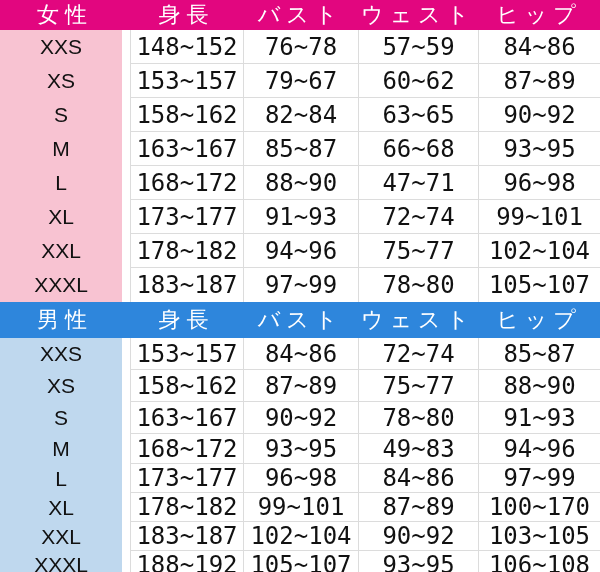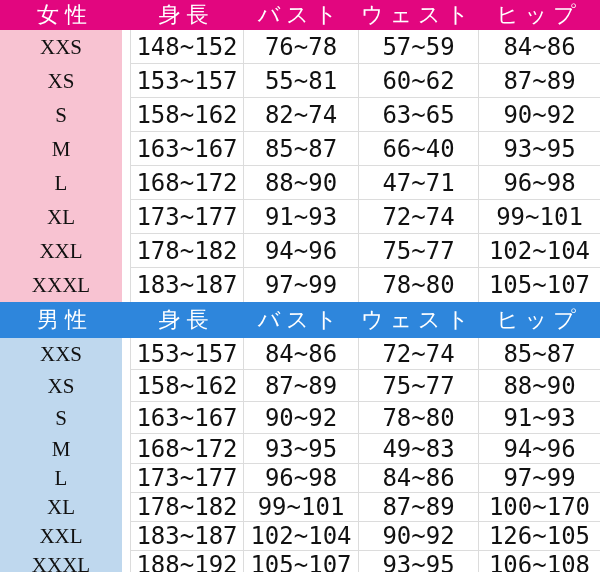--- a/index.html
+++ b/index.html
@@ -15,21 +15,21 @@
     color:#ffffff;font-weight:normal;font-size:22px;letter-spacing:6px;
     text-align:center;vertical-align:middle;padding:0;
   }
   tr.head-f{height:22px;background:#E2067F;margin-left:16px;}
   tr.head-m{height:36px;background:#2E86DC;}
   
   td{
     text-align:center;vertical-align:middle;padding:0;color:#111111;
   }
   td.lbl{
-    font-family:Liberation Serif, serif;
+    font-family:Liberation Sans, sans-serif;
     font-size:21px;border-right:8px solid #ffffff;
   }
   tr.f td.lbl{background:#F8C3D2;}
   tr.m td.lbl{background:#BFD8EE;}
   td.data{
     font-family:"DejaVu Sans Mono","Liberation Mono",monospace;
     font-size:24px;
     border-left:1px solid #DCDCDC;
     border-bottom:1px solid #DCDCDC;
     background:#ffffff;
@@ -66,36 +66,36 @@
       <tr class="f r0">
         <td class="lbl">XXS</td>
         <td class="data">148~152</td>
         <td class="data">76~78</td>
         <td class="data">57~59</td>
         <td class="data">84~86</td>
       </tr>
       <tr class="f r1">
         <td class="lbl">XS</td>
         <td class="data">153~157</td>
-        <td class="data">55~81</td>
+        <td class="data">79~67</td>
         <td class="data">60~62</td>
         <td class="data">87~89</td>
       </tr>
       <tr class="f r2">
         <td class="lbl">S</td>
         <td class="data">158~162</td>
-        <td class="data">82~74</td>
+        <td class="data">82~84</td>
         <td class="data">63~65</td>
         <td class="data">90~92</td>
       </tr>
       <tr class="f r3">
         <td class="lbl">M</td>
         <td class="data">163~167</td>
         <td class="data">85~87</td>
-        <td class="data">66~40</td>
+        <td class="data">66~68</td>
         <td class="data">93~95</td>
       </tr>
       <tr class="f r4">
         <td class="lbl">L</td>
         <td class="data">168~172</td>
         <td class="data">88~90</td>
         <td class="data">47~71</td>
         <td class="data">96~98</td>
       </tr>
       <tr class="f r5">
@@ -166,21 +166,21 @@
         <td class="data">178~182</td>
         <td class="data">99~101</td>
         <td class="data">87~89</td>
         <td class="data">100~170</td>
       </tr>
       <tr class="m r6">
         <td class="lbl">XXL</td>
         <td class="data">183~187</td>
         <td class="data">102~104</td>
         <td class="data">90~92</td>
-        <td class="data">126~105</td>
+        <td class="data">103~105</td>
       </tr>
       <tr class="m r7 last">
         <td class="lbl">XXXL</td>
         <td class="data">188~192</td>
         <td class="data">105~107</td>
         <td class="data">93~95</td>
         <td class="data">106~108</td>
       </tr>
     </tbody>
 </table>

